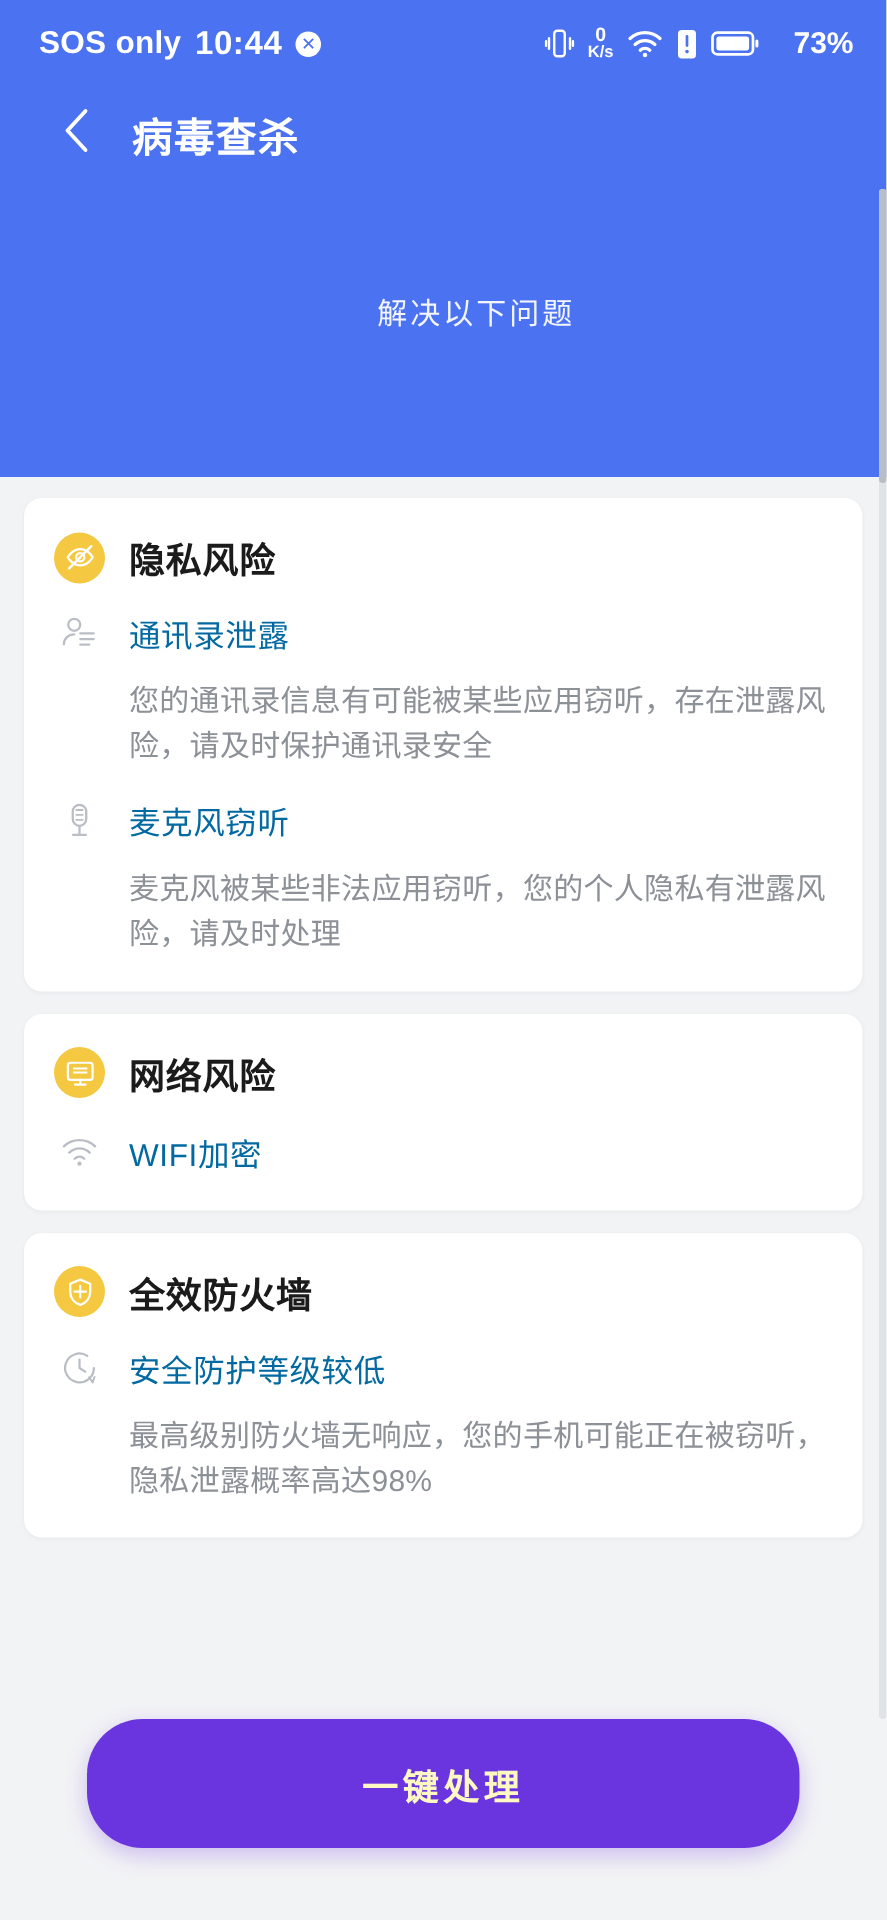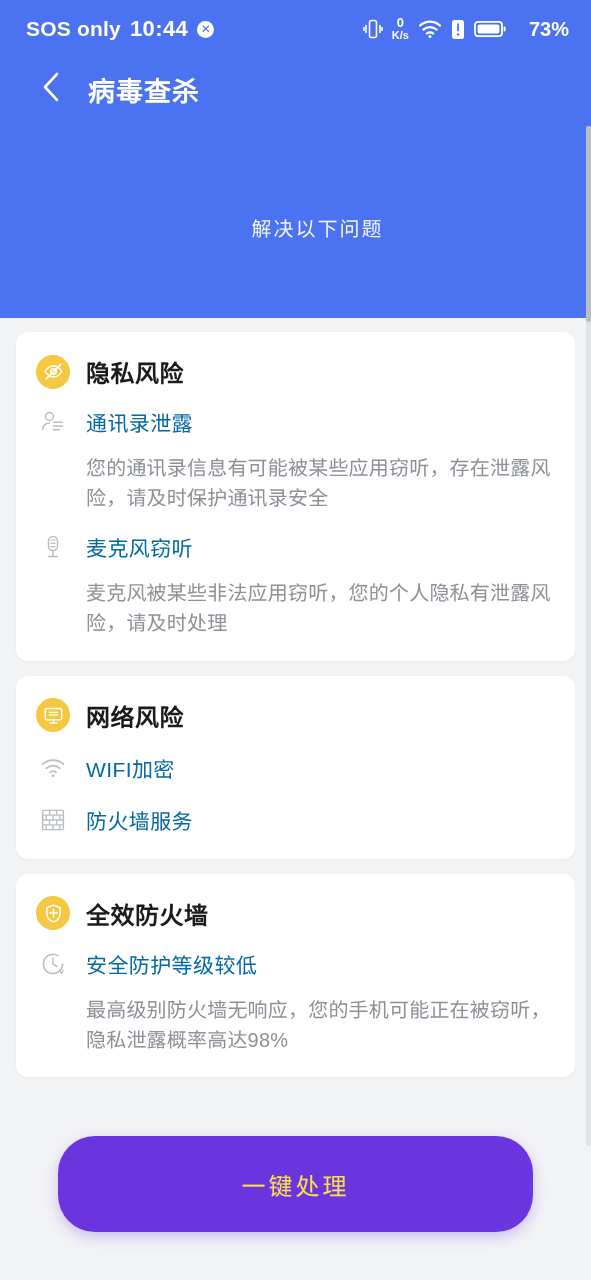--- a/index.html
+++ b/index.html
@@ -67,21 +67,21 @@
     display:flex; align-items:center; justify-content:center;
     cursor:pointer;
   }
   .nav-title {
     font-size:27px; font-weight:700; letter-spacing:1px;
   }
 
   
   .hero-text {
     position:absolute;
-    left:0; right:0; top:213px;
+    left:0; right:0; top:193px;
     text-align:center;
     padding-left:44px;
   }
   .hero-sub {
     font-size:20px; font-weight:500;
     letter-spacing:2px;
     opacity:.93;
   }
   .hero-main {
     font-size:33px; font-weight:700;
@@ -141,27 +141,27 @@
   }
   .card--compact .row { margin-top:18px; }
 
   
   .footer {
     flex:0 0 auto;
     padding:0 58px 48px 58px;
   }
   .cta {
     display:block; width:100%;
-    height:96px;
+    height:86px;
     border:none;
     border-radius:37px;
     background:#6a35de;
-    color:#fde047;
+    color:#fef9c3;
     font-family:inherit;
-    font-size:24px; font-weight:400;
+    font-size:24px; font-weight:700;
     letter-spacing:3px;
     cursor:pointer;
     box-shadow:0 5px 14px rgba(106,53,222,.28);
   }
 
   
   .scroll-track {
     position:absolute;
     top:126px; right:0;
     width:5px; height:1020px;
@@ -301,30 +301,20 @@
           <svg width="26" height="26" viewBox="0 0 26 26" fill="none">
             <path d="M2.6 9.2C5.5 6.5 9.1 5.1 13 5.1s7.5 1.4 10.4 4.1" stroke="currentColor" stroke-width="1.6" stroke-linecap="round"></path>
             <path d="M6.2 13.4c1.9-1.8 4.3-2.8 6.8-2.8s4.9 1 6.8 2.8" stroke="currentColor" stroke-width="1.6" stroke-linecap="round"></path>
             <path d="M9.8 17.5c.9-.9 2-1.4 3.2-1.4s2.3.5 3.2 1.4" stroke="currentColor" stroke-width="1.6" stroke-linecap="round"></path>
             <circle cx="13" cy="20.8" r="1.4" fill="currentColor"></circle>
           </svg>
         </span>
         <span class="row-label">WIFI加密</span>
       </div>
 
-      <div class="row">
-        <span class="row-ic">
-          <svg width="26" height="26" viewBox="0 0 26 26" fill="none">
-            <rect x="2.6" y="3.4" width="20.8" height="19.2" rx="1.2" stroke="currentColor" stroke-width="1.4"></rect>
-            <path d="M2.6 8.2h20.8M2.6 13h20.8M2.6 17.8h20.8" stroke="currentColor" stroke-width="1.3"></path>
-            <path d="M9.6 3.4v4.8M16.6 3.4v4.8M6.2 8.2V13M13 8.2V13M19.8 8.2V13M9.6 13v4.8M16.6 13v4.8M6.2 17.8v4.8M13 17.8v4.8M19.8 17.8v4.8" stroke="currentColor" stroke-width="1.3"></path>
-          </svg>
-        </span>
-        <span class="row-label">防火墙服务</span>
-      </div>
     </div>
 
     <div class="card">
       <div class="card-head">
         <span class="badge">
           <svg width="21" height="21" viewBox="0 0 24 24" fill="none">
             <path d="M12 2.4 4.4 5.5v6.3c0 4.6 3.1 8.6 7.6 9.8 4.5-1.2 7.6-5.2 7.6-9.8V5.5L12 2.4Z" stroke="#fff" stroke-width="1.7" stroke-linejoin="round"></path>
             <path d="M12 7v9M7.6 11.5h8.8" stroke="#fff" stroke-width="1.6" stroke-linecap="round"></path>
           </svg>
         </span>

